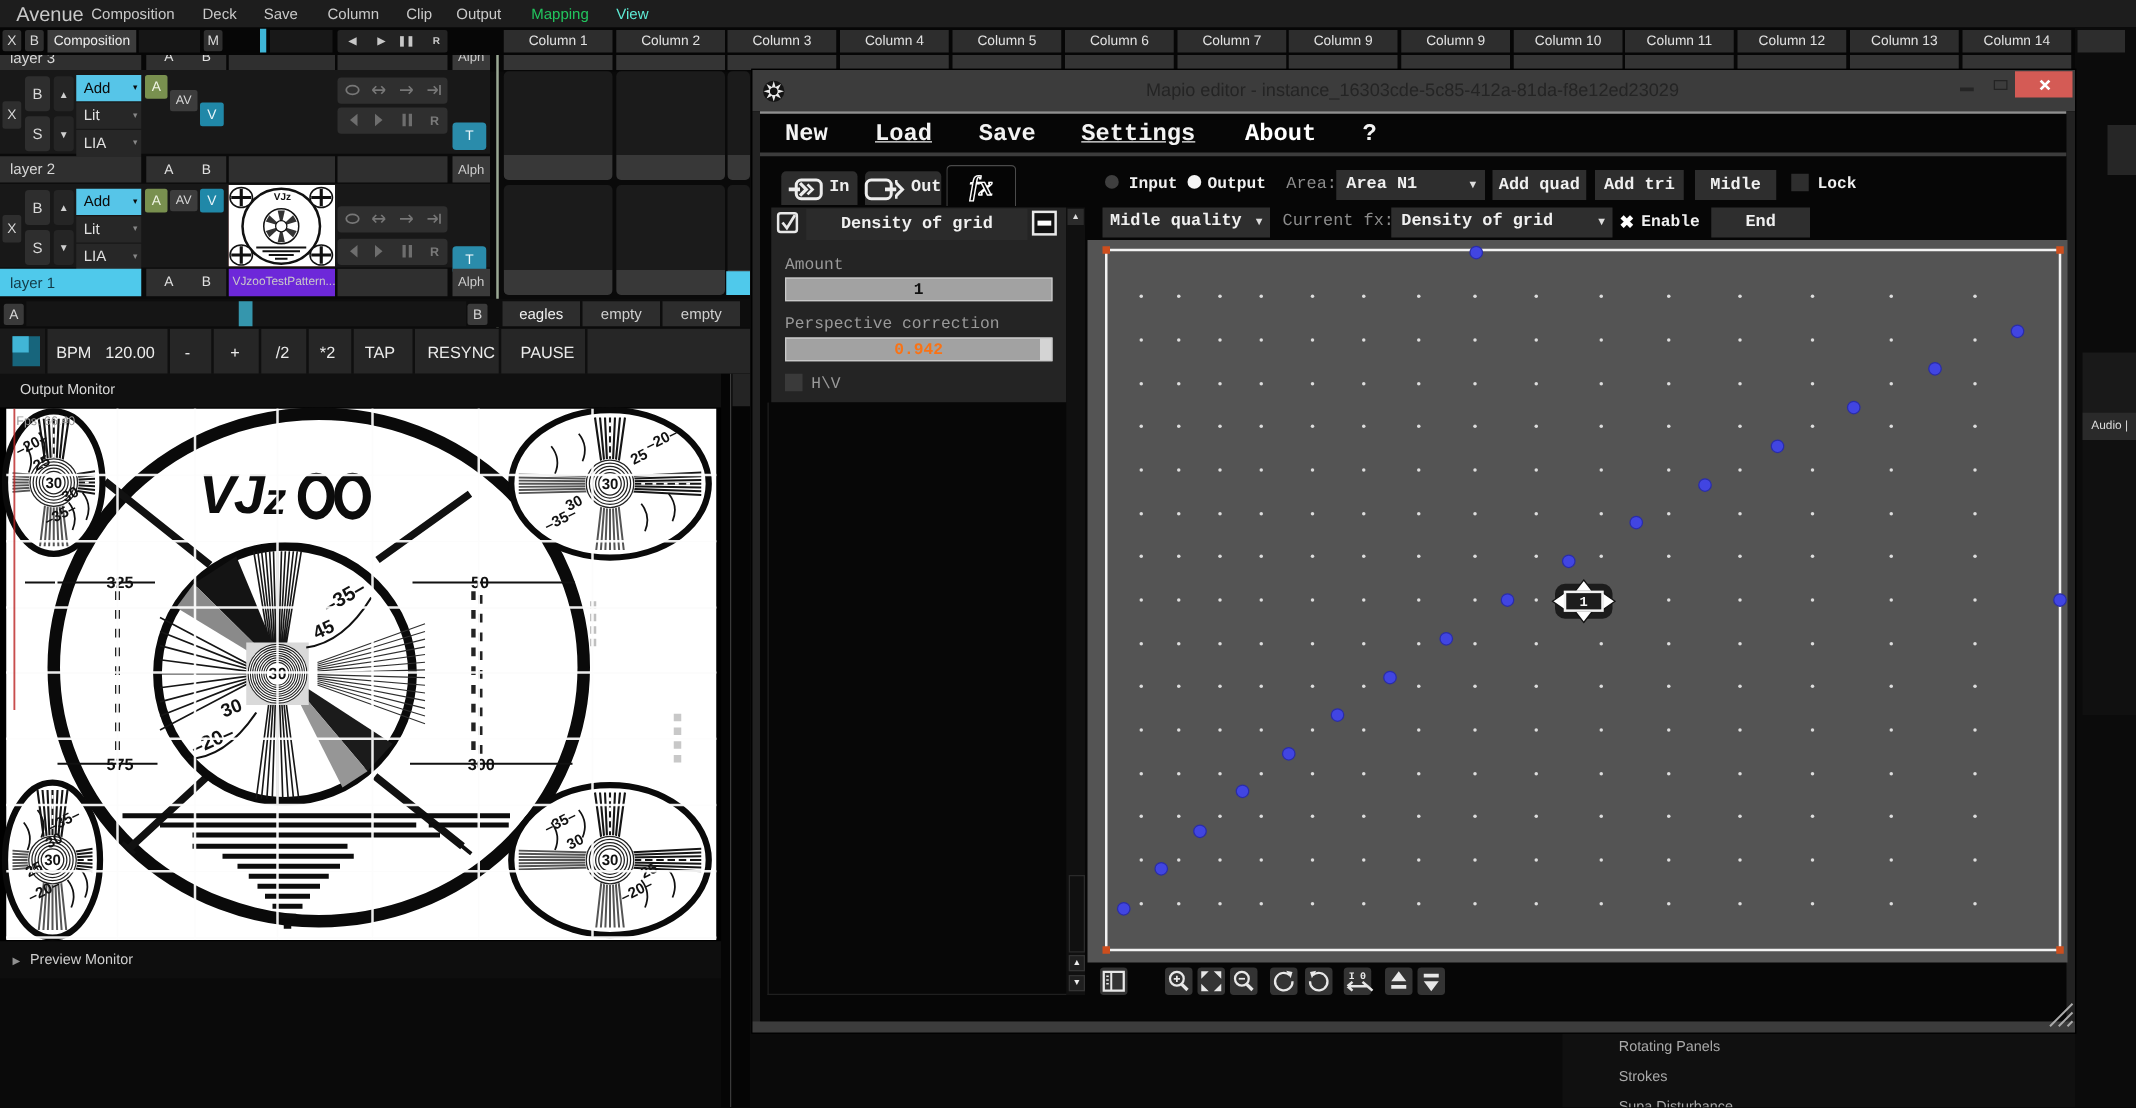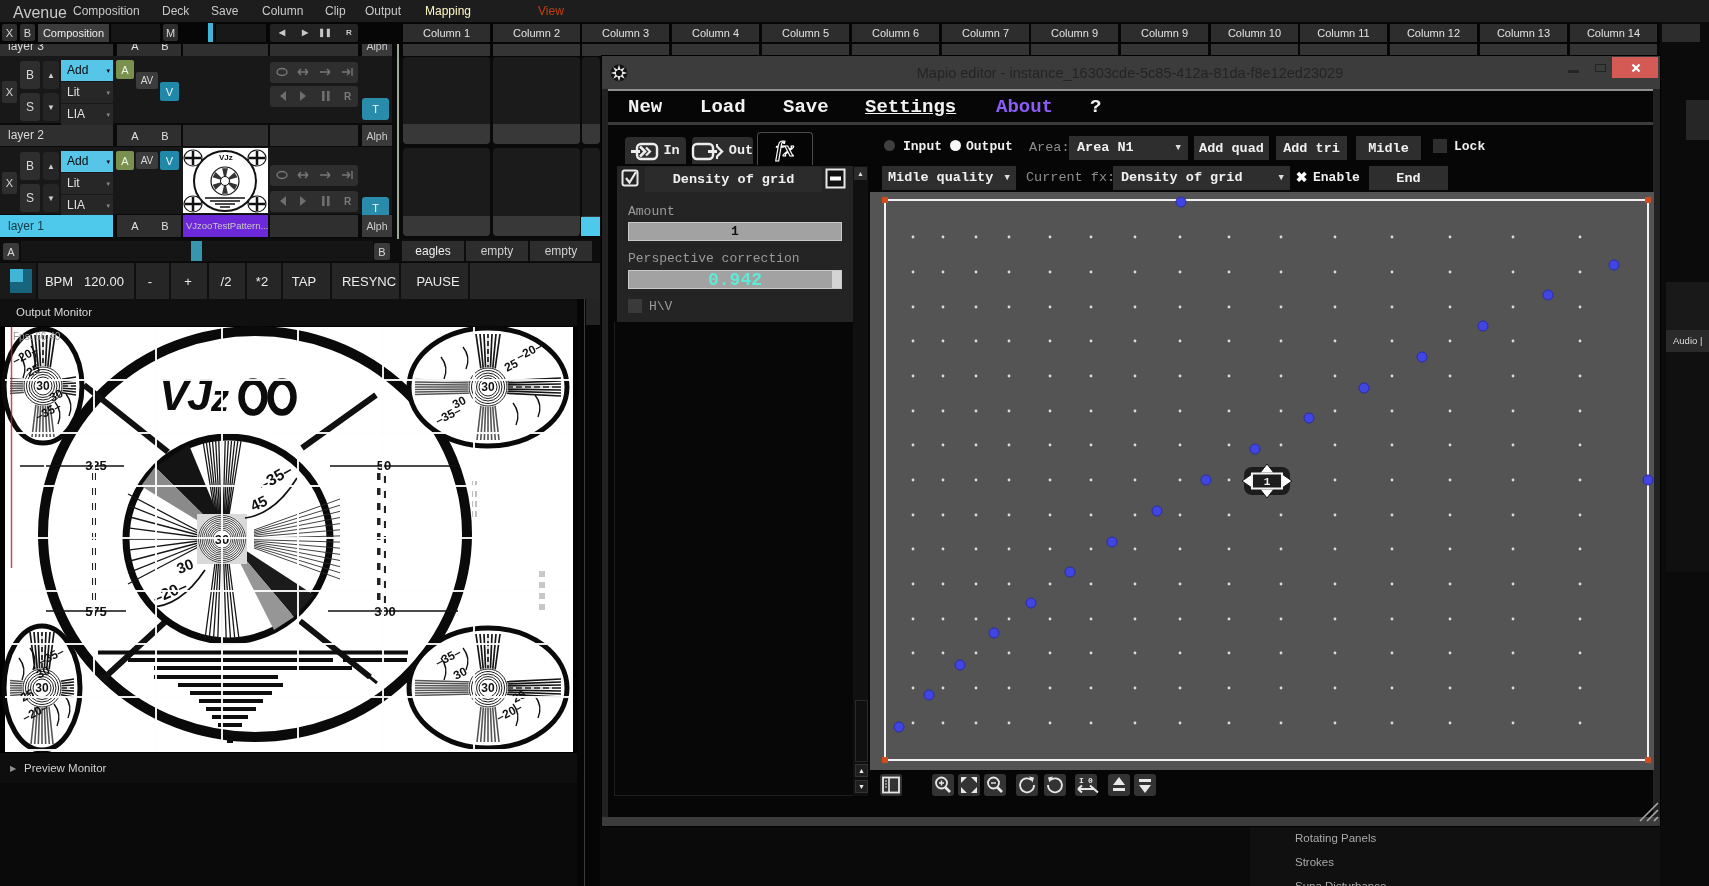--- a/index.html
+++ b/index.html
@@ -11,22 +11,22 @@
 </style></head><body>
 <div id="root">
 <div class="" style="left:0px;top:0px;width:1709px;height:22px;background:#1d1d1d;"></div>
     <div class="" style="left:13px;top:4px;width:80px;height:14px;font-size:16px;color:#c9c9c9;">Avenue</div>
     <div class="" style="left:73px;top:4px;width:80px;height:14px;font-size:12px;color:#c9c9c9;">Composition</div>
     <div class="" style="left:162px;top:4px;width:80px;height:14px;font-size:12px;color:#c9c9c9;">Deck</div>
     <div class="" style="left:211px;top:4px;width:80px;height:14px;font-size:12px;color:#c9c9c9;">Save</div>
     <div class="" style="left:262px;top:4px;width:80px;height:14px;font-size:12px;color:#c9c9c9;">Column</div>
     <div class="" style="left:325px;top:4px;width:80px;height:14px;font-size:12px;color:#c9c9c9;">Clip</div>
     <div class="" style="left:365px;top:4px;width:80px;height:14px;font-size:12px;color:#c9c9c9;">Output</div>
-    <div class="" style="left:425px;top:4px;width:80px;height:14px;font-size:12px;color:#fef9c3;">Mapping</div>
-    <div class="" style="left:493px;top:4px;width:80px;height:14px;font-size:12px;color:#c2410c;margin-left:45px;">View</div>
+    <div class="" style="left:425px;top:4px;width:80px;height:14px;font-size:12px;color:#22c55e;">Mapping</div>
+    <div class="" style="left:493px;top:4px;width:80px;height:14px;font-size:12px;color:#5eead4;">View</div>
     <div class="" style="left:0px;top:22px;width:1709px;height:22px;background:#060606;"></div>
     <div class="btn" style="left:2px;top:24px;width:15px;height:17px;">X</div>
     <div class="btn" style="left:20px;top:24px;width:15px;height:17px;">B</div>
     <div class="fx" style="left:38px;top:24px;width:71px;height:18px;background:#3c3c3c;font-size:11px;color:#ececec;">Composition</div>
     <div class="" style="left:111px;top:24px;width:49px;height:18px;background:#161616;"></div>
     <div class="btn" style="left:163px;top:24px;width:15px;height:17px;">M</div>
     <div class="" style="left:208px;top:23px;width:5px;height:19px;background:#3eb5d6;"></div>
     <div class="" style="left:216px;top:24px;width:50px;height:18px;background:#181818;"></div>
     <div class="" style="left:270px;top:24px;width:88px;height:18px;background:#232323;border-radius:2px;"></div>
     <div class="fx" style="left:274px;top:25px;width:16px;height:15px;font-size:8px;color:#c8c8c8;font-weight:bold;">◀</div>
@@ -430,24 +430,24 @@
     <div class="" style="left:1595px;top:64px;width:11px;height:8px;border:1.5px solid #232323;"></div>
     <div class="" style="left:1612px;top:57px;width:46px;height:21px;background:#d45b55;"></div>
     <div class="" style="left:1630px;top:62px;width:12px;height:12px;">
       <svg width="12" height="12" viewBox="0 0 12 12">
         <path d="M2.5 2.5L9.5 9.5M9.5 2.5L2.5 9.5" stroke="#fff" stroke-width="2.2"></path>
       </svg>
     </div>
     <div class="" style="left:608px;top:89px;width:1045px;height:728px;background:#060606;"></div>
     <div class="" style="left:608px;top:89px;width:1045px;height:1.5px;background:#8f8f8f;"></div>
     <div class="" style="left:628px;top:96px;width:40px;height:20px;font-family:'Liberation Mono',monospace;font-size:19px;font-weight:bold;color:#f2f2f2;">New</div>
-    <div class="" style="left:700px;top:96px;width:50px;height:20px;font-family:'Liberation Mono',monospace;font-size:19px;font-weight:bold;color:#f2f2f2;">Load</div>
+    <div class="" style="left:700px;top:96px;width:50px;height:20px;font-family:'Liberation Mono',monospace;font-size:19px;font-weight:bold;color:#f2f2f2;text-decoration:underline;">Load</div>
     <div class="" style="left:783px;top:96px;width:50px;height:20px;font-family:'Liberation Mono',monospace;font-size:19px;font-weight:bold;color:#f2f2f2;">Save</div>
     <div class="" style="left:865px;top:96px;width:100px;height:20px;font-family:'Liberation Mono',monospace;font-size:19px;font-weight:bold;color:#f2f2f2;text-decoration:underline;">Settings</div>
-    <div class="" style="left:996px;top:96px;width:62px;height:20px;font-family:'Liberation Mono',monospace;font-size:19px;font-weight:bold;color:#8b5cf6;">About</div>
+    <div class="" style="left:996px;top:96px;width:62px;height:20px;font-family:'Liberation Mono',monospace;font-size:19px;font-weight:bold;color:#ffffff;">About</div>
     <div class="" style="left:1090px;top:96px;width:14px;height:20px;font-family:'Liberation Mono',monospace;font-size:19px;font-weight:bold;color:#f2f2f2;">?</div>
     <div class="" style="left:608px;top:122px;width:1045px;height:3px;background:#3c3c3c;"></div>
     <div class="fx" style="left:625px;top:137px;width:61px;height:27px;background:#2d2d2d;border-radius:4px 4px 0 0;gap:5px;font-family:'Liberation Mono',monospace;font-size:13.5px;font-weight:bold;color:#efefef;">
       <svg width="27" height="18" viewBox="0 0 27 18">
         <rect x="6" y="2" width="20" height="15" rx="4" fill="none" stroke="#ededed" stroke-width="2.4"></rect>
         <path d="M0 9.5h9" stroke="#ededed" stroke-width="3"></path>
         <path d="M9 4.5l5 5-5 5" fill="none" stroke="#ededed" stroke-width="2.6"></path>
         <path d="M15 5.5l4 4-4 4" fill="none" stroke="#ededed" stroke-width="2.2"></path>
       </svg>
       <span>In</span>
@@ -493,21 +493,21 @@
       <svg width="21" height="21" viewBox="0 0 21 21">
         <rect x="1.5" y="1.5" width="18" height="18" fill="#111" stroke="#e8e8e8" stroke-width="2"></rect>
         <rect x="5" y="8.5" width="11" height="4" fill="#fff"></rect>
       </svg>
     </div>
     <div class="" style="left:628px;top:204px;width:100px;height:15px;font-family:'Liberation Mono',monospace;font-size:13px;color:#9a9a9a;">Amount</div>
     <div class="fx" style="left:628px;top:222px;width:214px;height:19px;background:#a2a2a2;border:1px solid #c9c9c9;font-family:'Liberation Mono',monospace;font-size:13px;font-weight:bold;color:#111;">1</div>
     <div class="" style="left:628px;top:251px;width:210px;height:15px;font-family:'Liberation Mono',monospace;font-size:13px;color:#9a9a9a;">Perspective correction</div>
     <div class="" style="left:628px;top:270px;width:214px;height:19px;background:#d4d4d4;border:1px solid #c9c9c9;"></div>
     <div class="" style="left:629px;top:271px;width:203px;height:17px;background:#a2a2a2;"></div>
-    <div class="fx" style="left:628px;top:270px;width:214px;height:19px;font-family:'Liberation Mono',monospace;font-size:18px;font-weight:bold;color:#5eead4;">0.942</div>
+    <div class="fx" style="left:628px;top:270px;width:214px;height:19px;font-family:'Liberation Mono',monospace;font-size:13px;font-weight:bold;color:#f97316;">0.942</div>
     <div class="" style="left:628px;top:299px;width:14px;height:14px;background:#3a3a3a;"></div>
     <div class="" style="left:649px;top:299px;width:40px;height:15px;font-family:'Liberation Mono',monospace;font-size:13px;color:#9a9a9a;">H\V</div>
     <div class="" style="left:614px;top:322px;width:242px;height:474px;background:#070707;border:1px solid #1f1f1f;border-top:none;"></div>
     <div class="" style="left:853px;top:166px;width:15px;height:630px;background:#101010;"></div>
     <div class="" style="left:855px;top:700px;width:13px;height:62px;border:1px solid #2a2a2a;"></div>
     <div class="fx" style="left:854px;top:167px;width:13px;height:13px;background:#2b2b2b;color:#ddd;font-size:7px;">▲</div>
     <div class="fx" style="left:855px;top:764px;width:13px;height:13px;background:#1f1f1f;border:1px solid #333;color:#eee;font-size:7px;">▲</div>
     <div class="fx" style="left:855px;top:780px;width:13px;height:13px;background:#1f1f1f;border:1px solid #333;color:#eee;font-size:7px;">▼</div>
     <div class="" style="left:870px;top:192px;width:784px;height:578px;background:#545454;"></div>
     <div style="position:absolute;left:870px;top:192px;width:784px;height:578px;">

